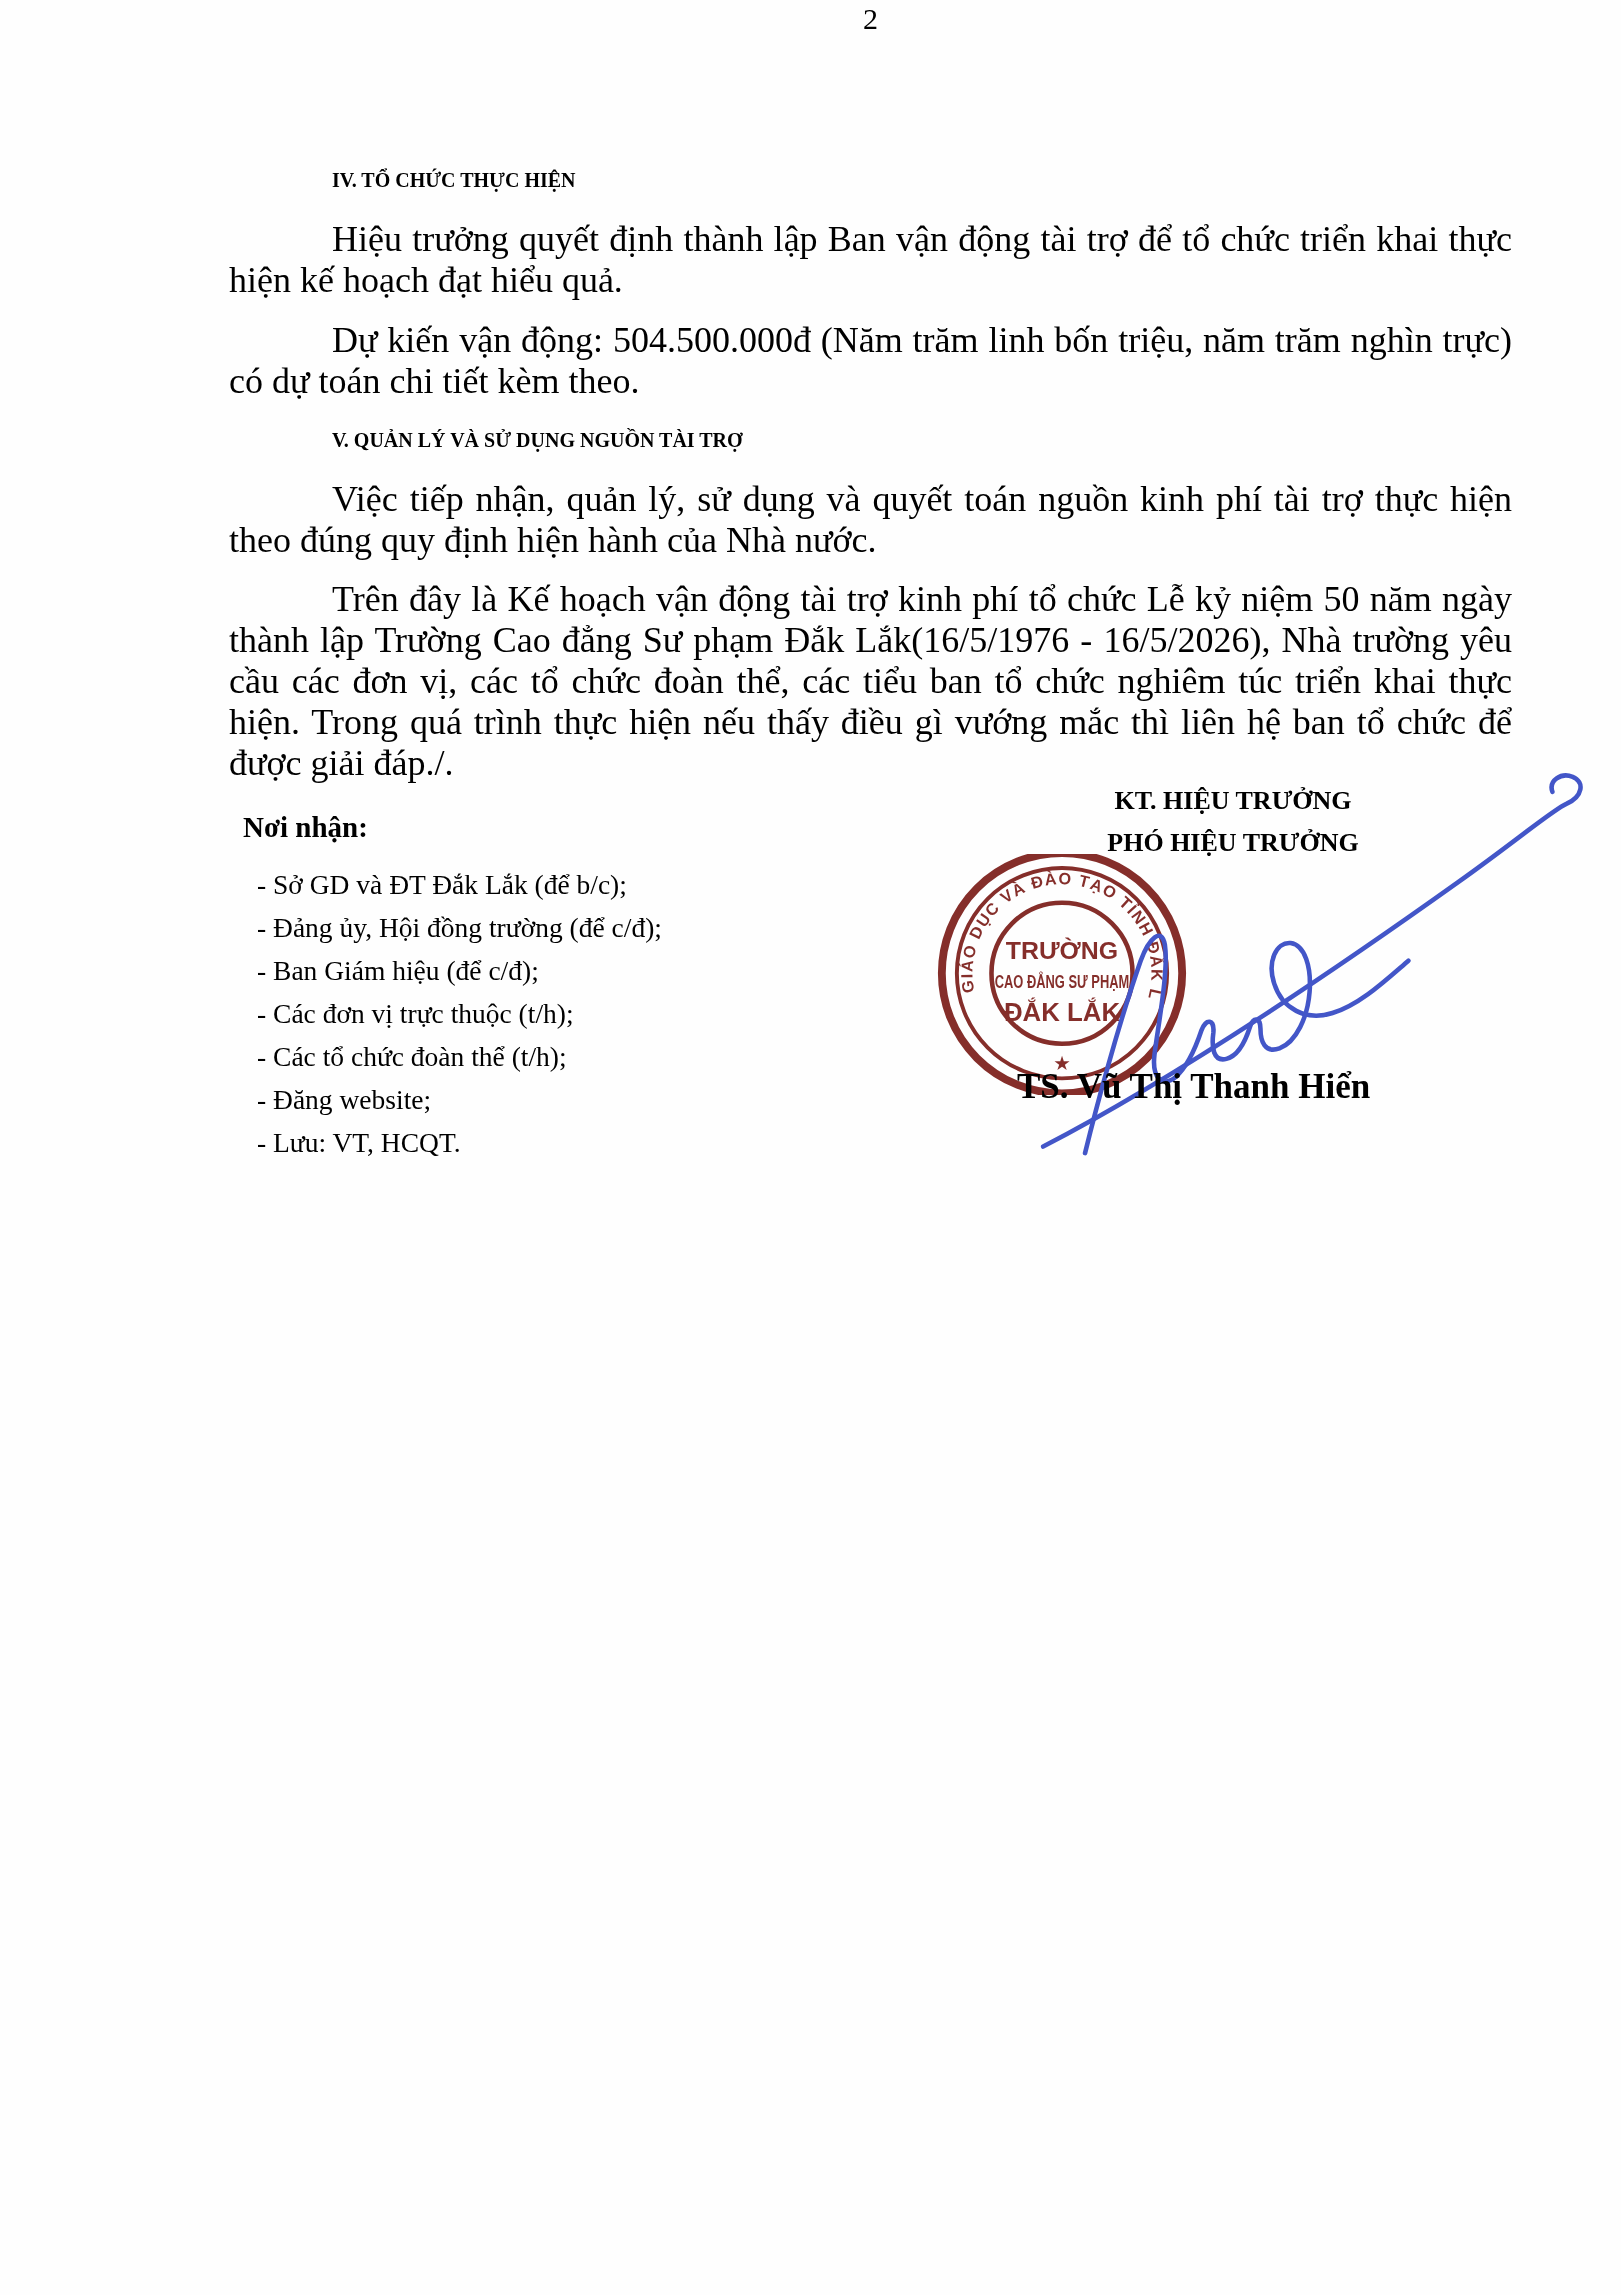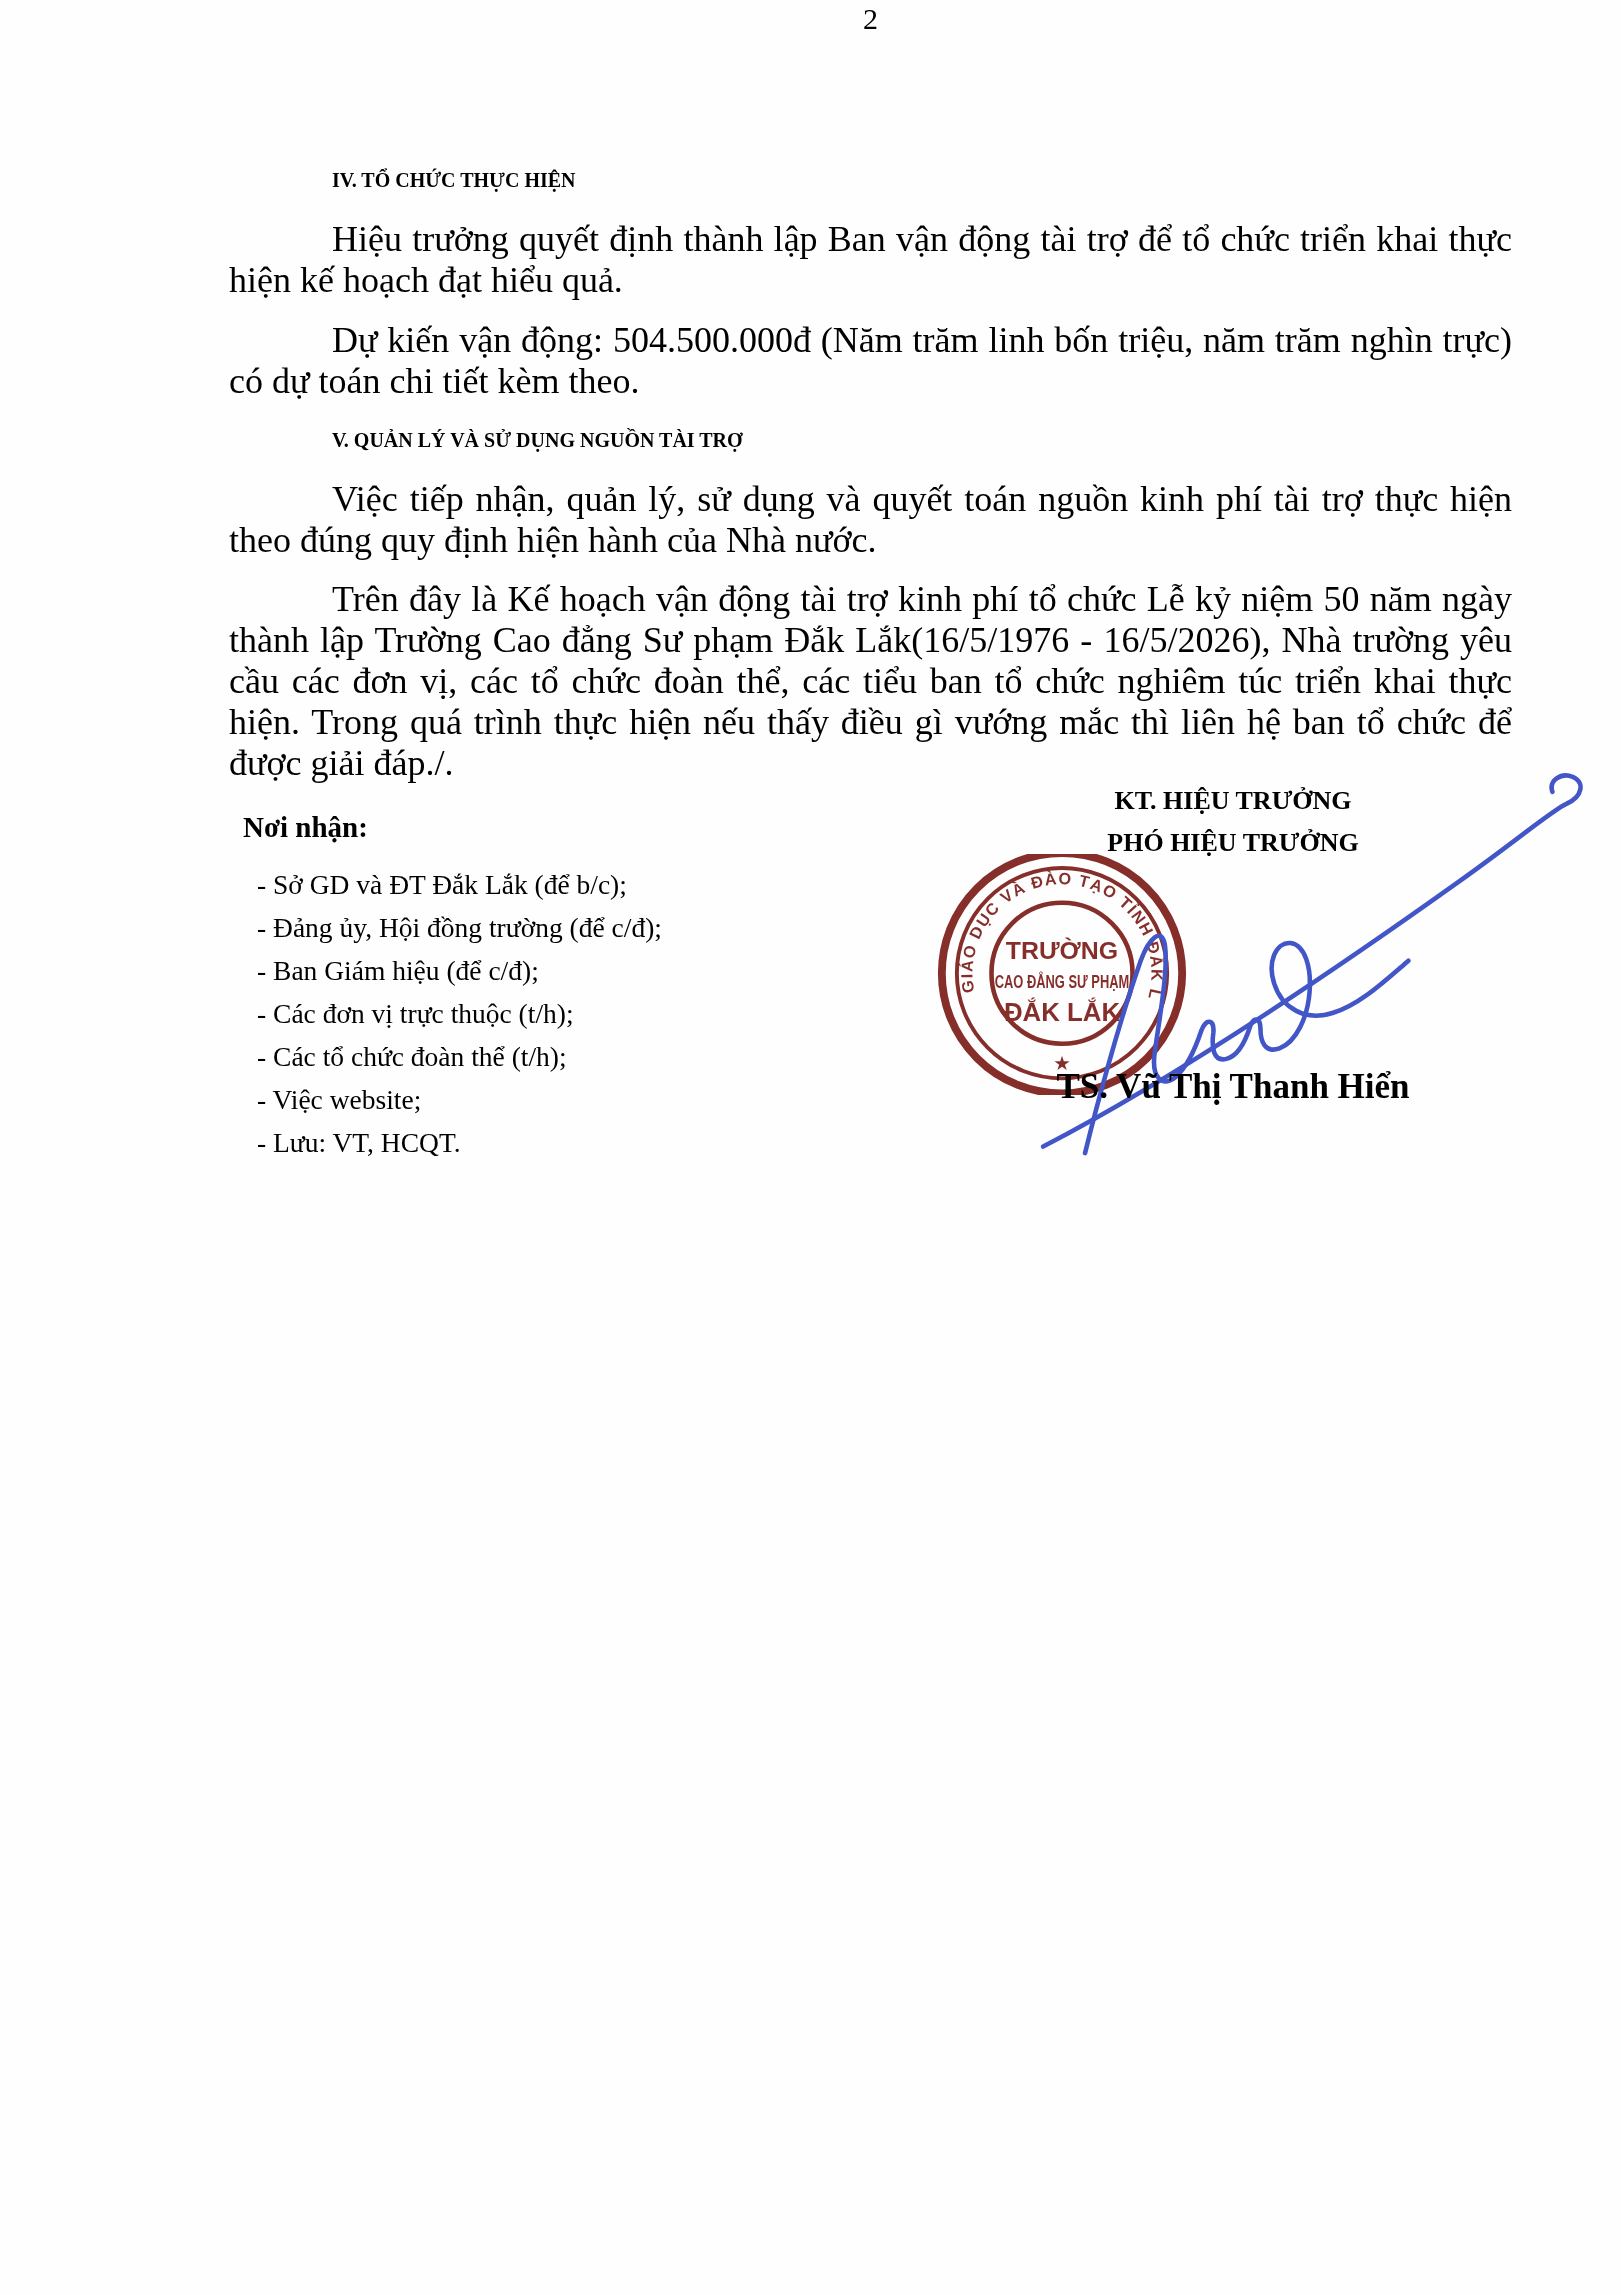--- a/index.html
+++ b/index.html
@@ -73,21 +73,21 @@
     font-size: 26px;
     line-height: 42px;
     z-index: 3;
   }
 
   .signer {
     position: absolute;
     left: 1017px;
     top: 1066px;
     width: 432px;
-    text-align: center;
+    text-align: left;
     font-weight: bold;
     font-size: 35px;
     line-height: 41px;
     z-index: 4;
   }
 
   .stamp {
     position: absolute;
     left: 934px;
     top: 854px;
@@ -140,21 +140,21 @@
   </div>
 
   <div class="recipients">
     <div class="recipients-title">Nơi nhận:</div>
     <ul>
       <li>- Sở GD và ĐT Đắk Lắk (để b/c);</li>
       <li>- Đảng ủy, Hội đồng trường (để c/đ);</li>
       <li>- Ban Giám hiệu (để c/đ);</li>
       <li>- Các đơn vị trực thuộc (t/h);</li>
       <li>- Các tổ chức đoàn thể (t/h);</li>
-      <li>- Việc website;</li>
+      <li>- Đăng website;</li>
       <li>- Lưu: VT, HCQT.</li>
     </ul>
   </div>
 
   <div class="authority">
     <div>KT. HIỆU TRƯỞNG</div>
     <div>PHÓ HIỆU TRƯỞNG</div>
   </div>
 
   <svg class="stamp" viewBox="0 0 392 368" xmlns="http://www.w3.org/2000/svg" aria-hidden="true">

